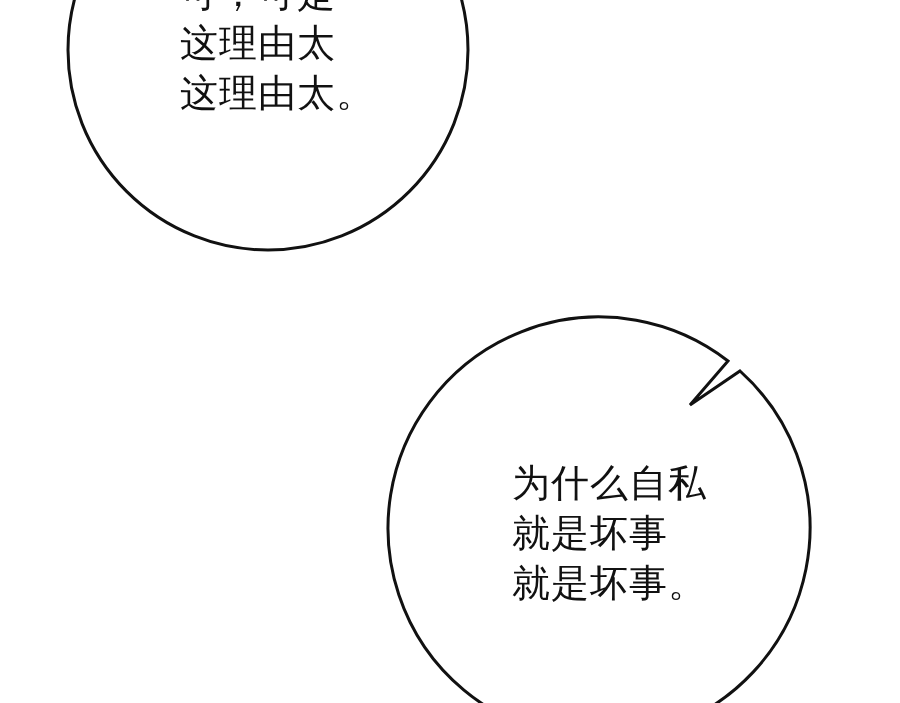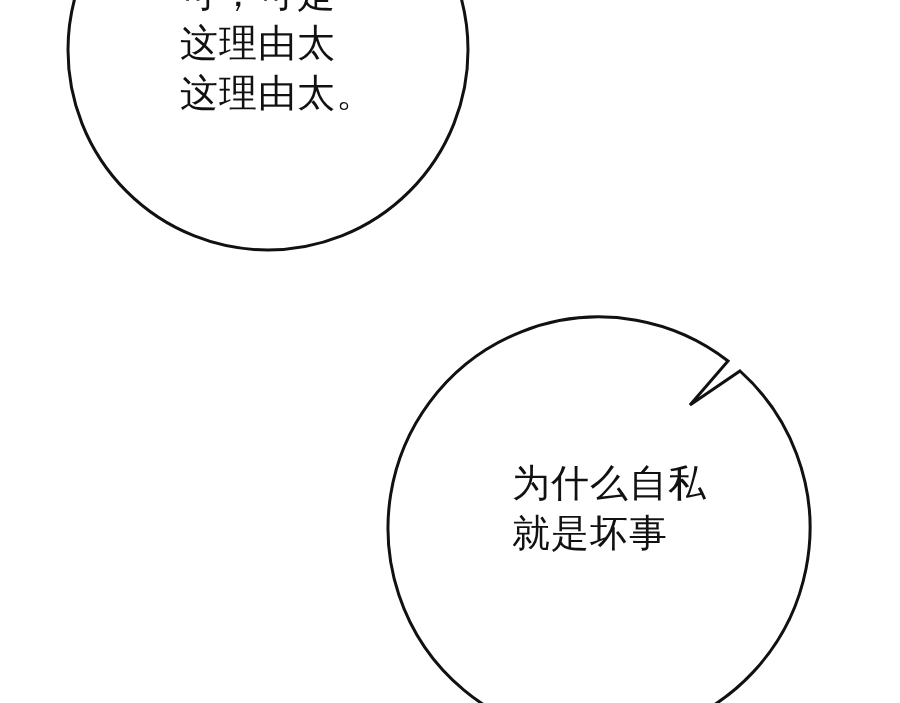--- a/index.html
+++ b/index.html
@@ -35,14 +35,15 @@
 
   <div class="text-block" id="bubble1-text">
     <span class="line">可，可是</span>
     <span class="line">这理由太</span>
     <span class="line">这理由太。</span>
   </div>
 
   <div class="text-block" id="bubble2-text">
     <span class="line">为什么自私</span>
     <span class="line">就是坏事</span>
+    <span class="line">就是坏事。</span>
   </div>
 </div>
 
 </body></html>

